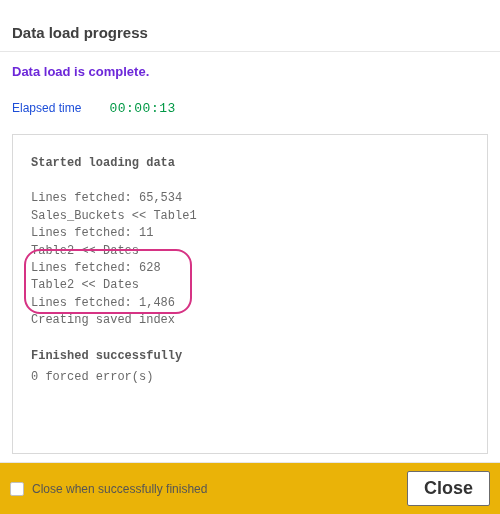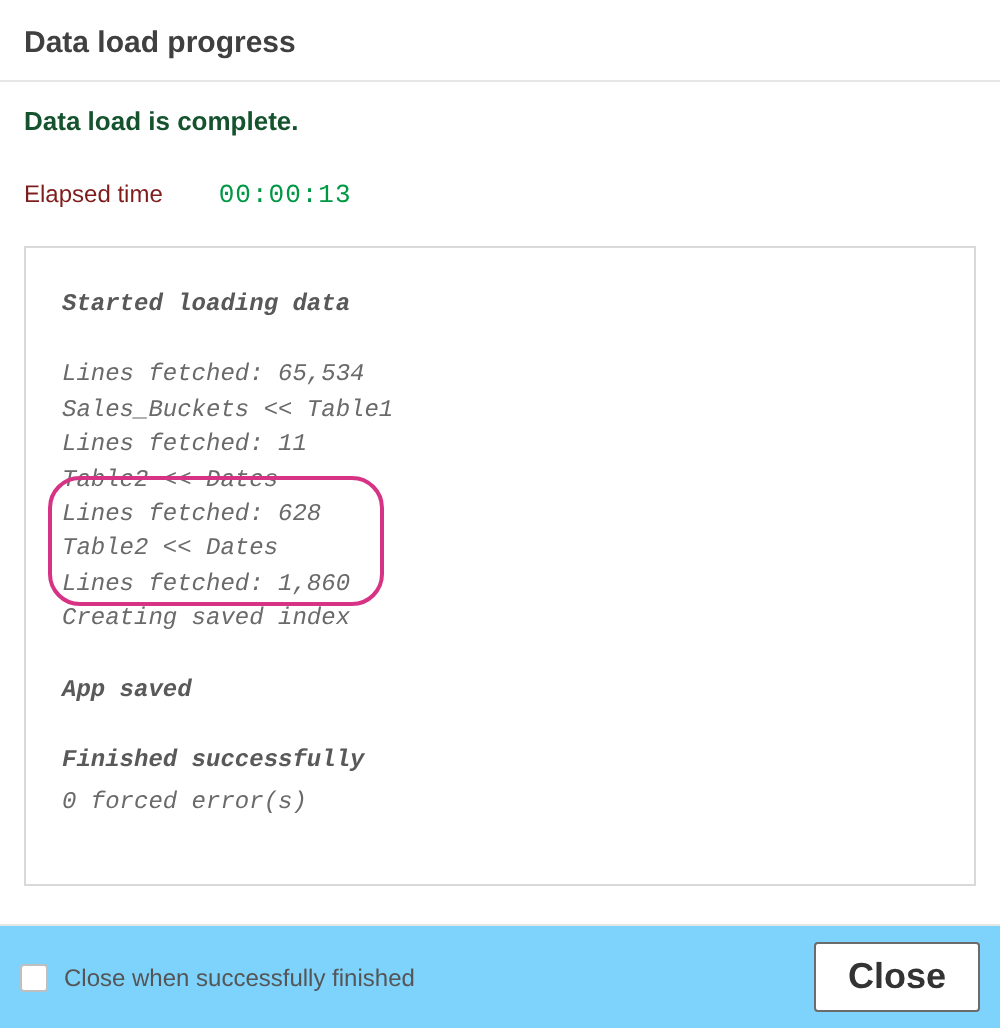--- a/index.html
+++ b/index.html
@@ -6,62 +6,61 @@
     body {
       font-family: -apple-system, BlinkMacSystemFont, "Segoe UI", Arial, sans-serif;
       font-size: 13px;
       color: #333;
       background: #fff;
       width: 500px;
       height: 514px;
       overflow: hidden;
     }
     .header {
-      padding: 13px 12px 10px 12px;
+      padding: 24px 12px 10px 12px;
       border-bottom: 1px solid #e6e6e6;
     }
     .header h1 {
       font-size: 15px;
       font-weight: 700;
       color: #404040;
     }
     .content {
       padding: 12px 12px 0 12px;
     }
     .status-line {
       font-size: 13px;
       font-weight: 700;
-      color: #14532d;
+      color: #6d28d9;
       margin-bottom: 22px;
     }
     .elapsed-row {
       display: flex;
       align-items: baseline;
       gap: 28px;
       font-size: 12px;
       margin-bottom: 18px;
     }
-    .elapsed-label { color: #7f1d1d; }
+    .elapsed-label { color: #1d4ed8; }
     .elapsed-value {
       font-family: Liberation Mono, monospace;
       color: #009845;
       font-size: 13px;
       letter-spacing: 0.5px;
     }
     .log-box {
       border: 1px solid #d9d9d9;
       padding: 20px 18px 12px 18px;
       font-family: "Courier New", Courier, monospace;
       font-size: 12px;
       line-height: 1.45;
       color: #6a6a6a;
       height: 320px;
       position: relative;
       overflow: hidden;
-      font-style: italic;
     }
     .log-section-title {
       font-weight: 700;
       color: #595959;
       margin-bottom: 18px;
     }
     .log-line { white-space: pre; }
     .log-section-gap { height: 18px; }
     .callout {
       position: absolute;
@@ -76,21 +75,21 @@
     .footer {
       position: absolute;
       bottom: 0;
       left: 0;
       right: 0;
       border-top: 1px solid #e6e6e6;
       padding: 8px 10px 8px 10px;
       display: flex;
       align-items: center;
       justify-content: space-between;
-      background: #7dd3fc;
+      background: #eab308;
     }
     .checkbox-wrap {
       display: flex;
       align-items: center;
       gap: 8px;
       font-size: 12px;
       color: #555;
     }
     .checkbox {
       width: 14px;
@@ -128,25 +127,24 @@
 
   <div class="log-box">
     <div class="log-section-title">Started loading data</div>
 
     <div class="log-line">Lines fetched: 65,534</div>
     <div class="log-line">Sales_Buckets &lt;&lt; Table1</div>
     <div class="log-line">Lines fetched: 11</div>
     <div class="log-line">Table2 &lt;&lt; Dates</div>
     <div class="log-line">Lines fetched: 628</div>
     <div class="log-line">Table2 &lt;&lt; Dates</div>
-    <div class="log-line">Lines fetched: 1,860</div>
+    <div class="log-line">Lines fetched: 1,486</div>
     <div class="log-line">Creating saved index</div>
 
     <div class="log-section-gap"></div>
-    <div class="log-section-title">App saved</div>
 
     <div class="log-section-title" style="margin-bottom:4px;">Finished successfully</div>
     <div class="log-line">0 forced error(s)</div>
 
     <div class="callout"></div>
   </div>
 </div>
 
 <div class="footer">
   <label class="checkbox-wrap">

